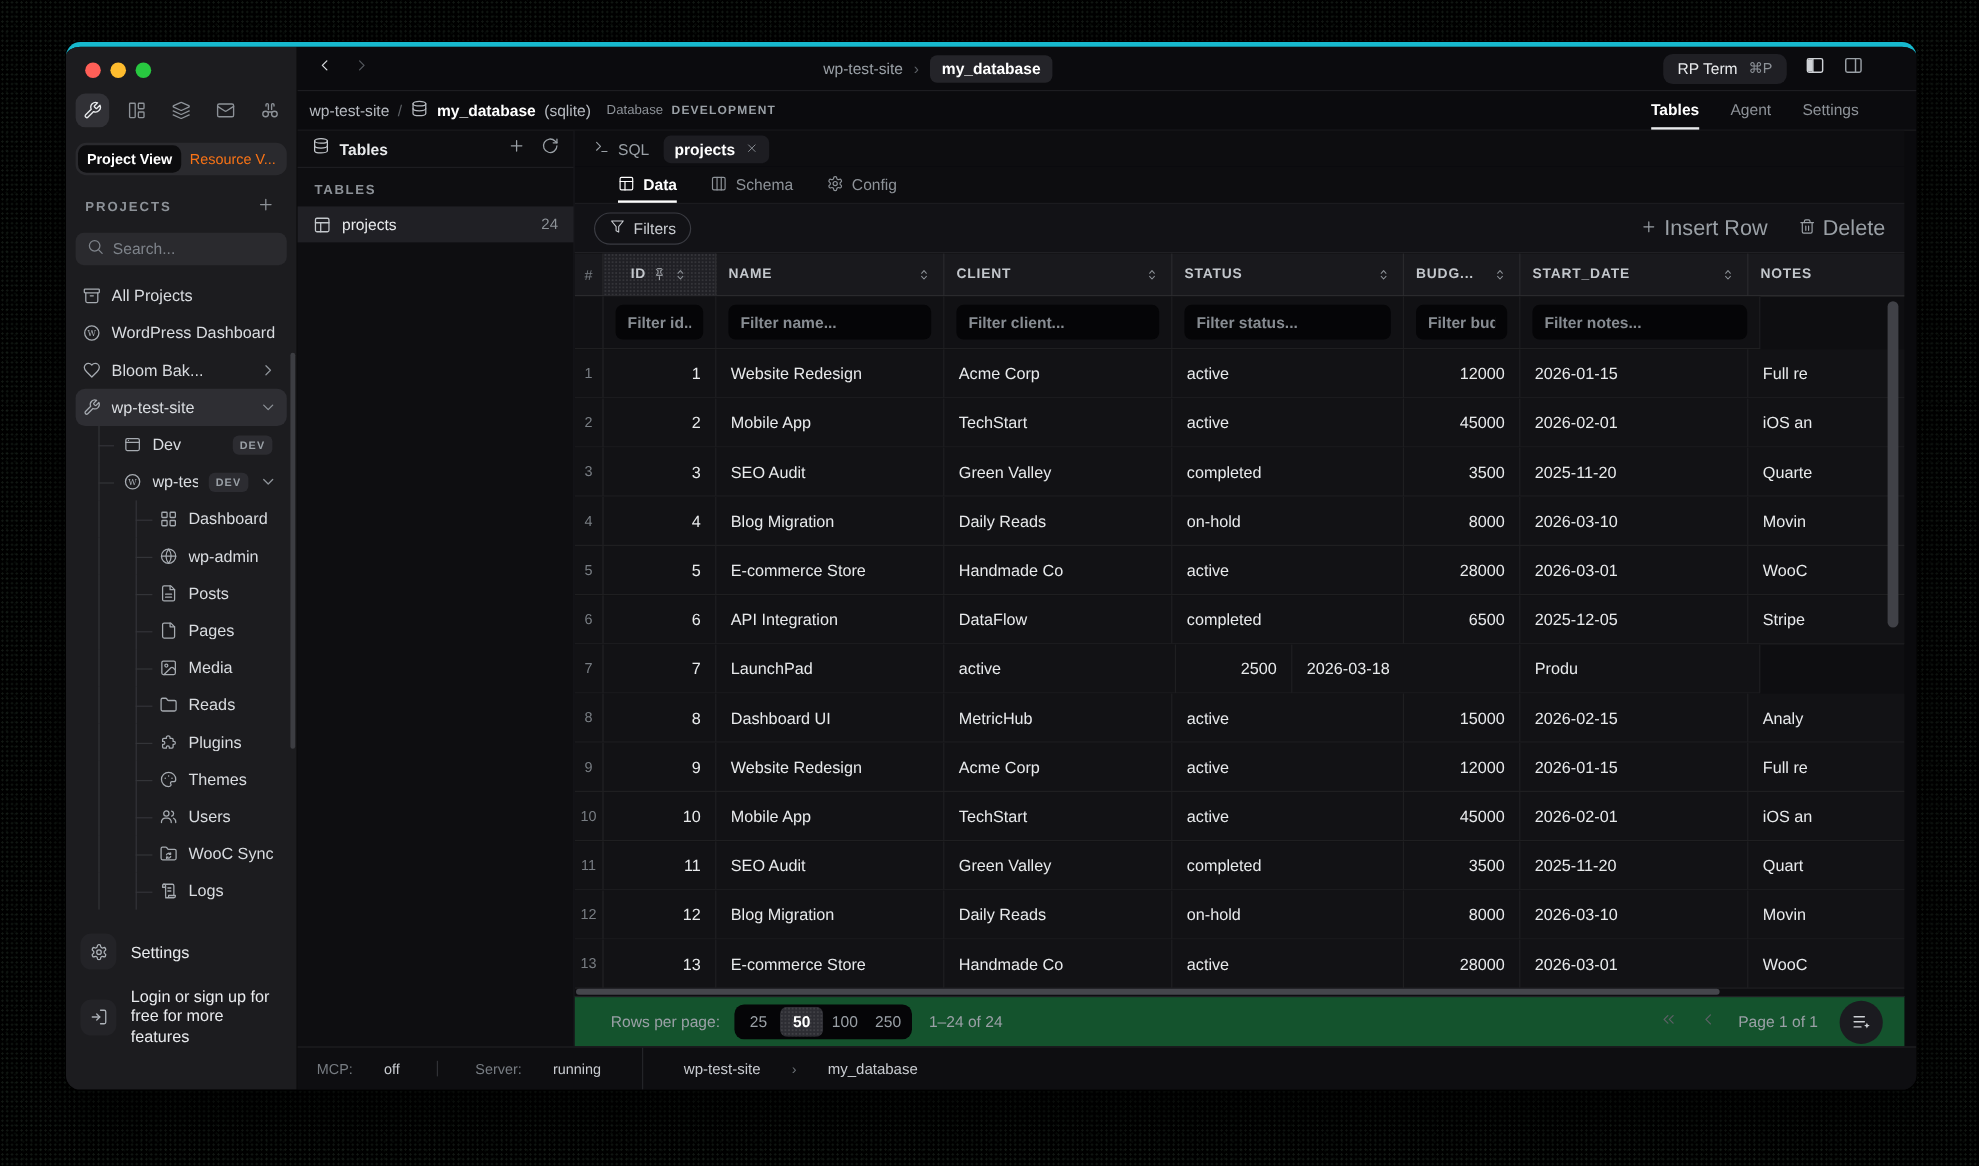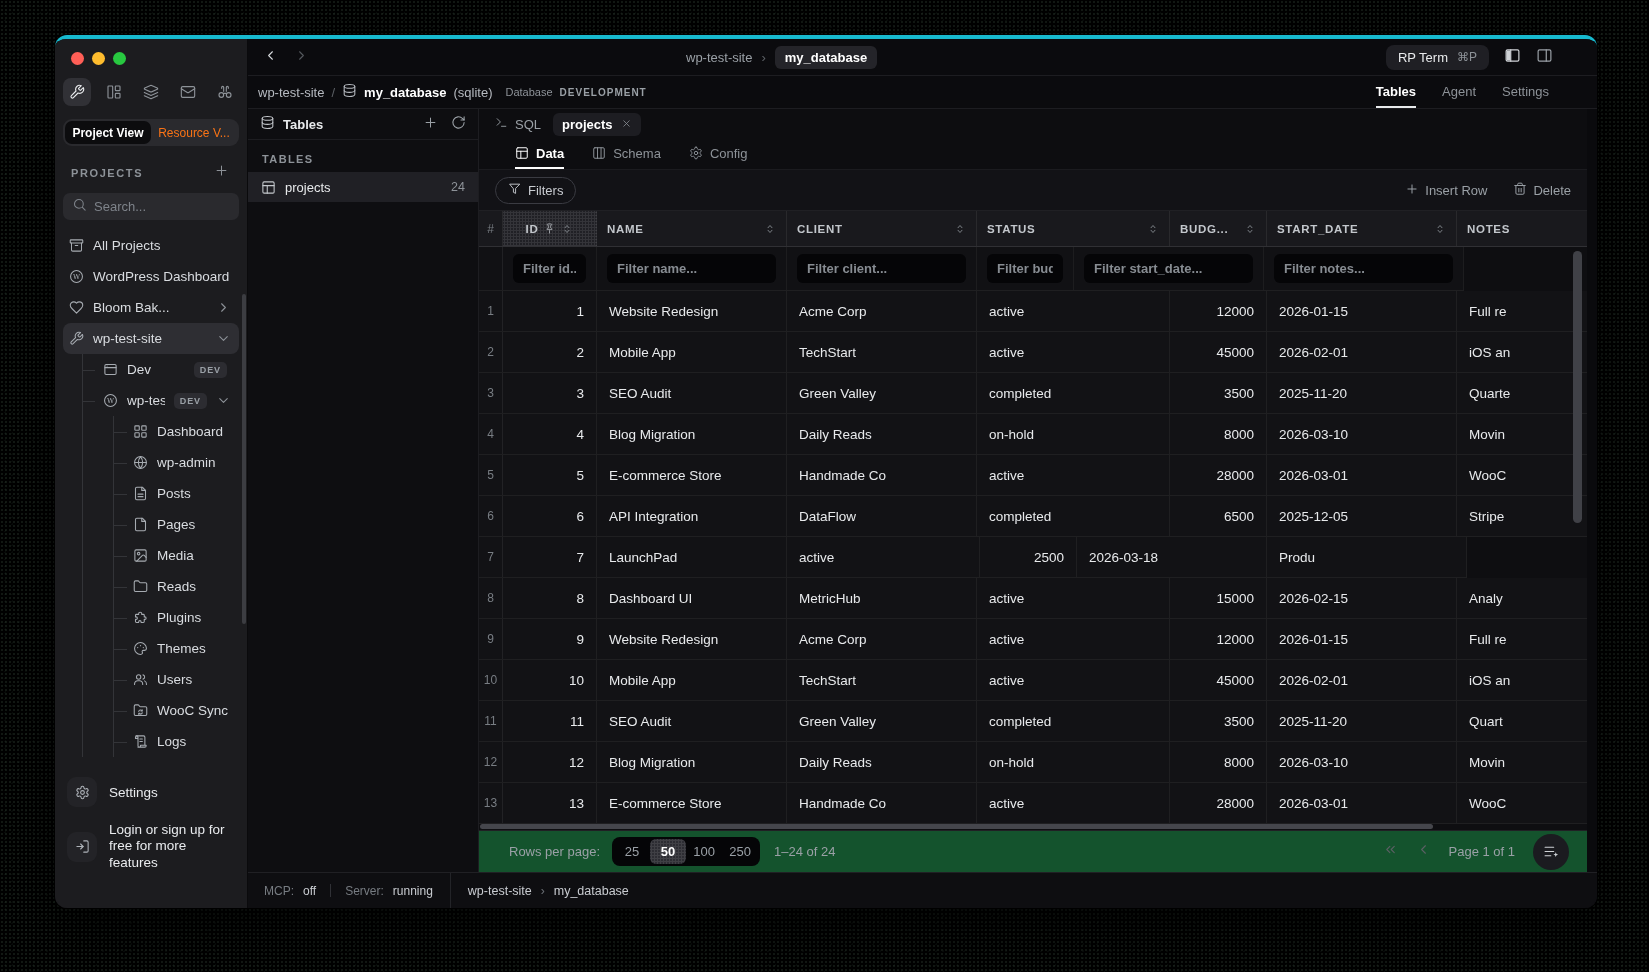--- a/index.html
+++ b/index.html
@@ -97,21 +97,21 @@
 .edtab .closeic{color:#8d9298}
 .edtab .closeic svg{width:11px;height:11px}
 .viewtabrow{height:31px;flex:none;display:flex;gap:28px;padding-left:36px;border-bottom:1px solid #1b1b1f;background:#0d0d10}
 .vtab{display:flex;align-items:center;gap:7px;font-size:13px;color:#8d9298;border-bottom:2px solid transparent;cursor:default}
 .vtab .ic svg{width:14px;height:14px}
 .vtab.active{color:#fff;border-bottom-color:#fff;font-weight:600}
 .toolbar{height:41px;flex:none;display:flex;align-items:center;padding:0 16px;background:#121216;border-bottom:1px solid #202024}
 .filtersbtn{display:flex;align-items:center;gap:7px;height:27px;padding:0 12px;border:1px solid #3a3b42;border-radius:14px;color:#c9ccd1;font-size:13px;background:transparent}
 .filtersbtn .ic svg{width:13px;height:13px}
 .tb-actions{margin-left:auto;display:flex;gap:26px}
-.txtbtn{display:flex;align-items:center;gap:6px;color:#9aa0a6;font-size:13px;background:none;border:none}
+.txtbtn{display:flex;align-items:center;gap:6px;color:#9aa0a6;font-size:18px;background:none;border:none}
 .txtbtn .ic svg{width:14px;height:14px}
 
 .gridwrap{flex:1;position:relative;overflow:hidden;background:#0e0e11;min-height:0}
 .ghead{display:flex;height:36px;background:#19191d;border-bottom:1px solid rgba(255,255,255,.1);width:max-content}
 .gnum{width:24px;flex:none;display:flex;align-items:center;justify-content:center;color:#787d83;font-size:12px;border-right:1px solid rgba(255,255,255,.07)}
 .ghcell{flex:none;display:flex;align-items:center;gap:6px;padding:0 10px;font-size:11.5px;letter-spacing:.7px;font-weight:600;color:#c3c7cc;border-right:1px solid rgba(255,255,255,.07);text-transform:uppercase;white-space:nowrap;overflow:hidden}
 .ghcell .sort{margin-left:auto;color:#8d9298}
 .ghcell .sort svg{width:12px;height:12px}
 .ghcell .pinic{color:#b6bac0}
 .ghcell .pinic svg{width:11px;height:11px}
@@ -136,21 +136,21 @@
 .segopt{min-width:36px;height:25px;display:flex;align-items:center;justify-content:center;color:#9aa0a6;font-size:13px;padding:0 7px;border-radius:6px}
 .segopt.selected{background-color:#2d2d33;color:#fff;font-weight:600}
 .rangelabel{margin-left:14px;color:#9aa0a6;font-size:13px}
 .gf-right{margin-left:auto;display:flex;align-items:center;gap:18px}
 .pagnav{color:#5c6065}
 .pagnav svg{width:15px;height:15px}
 .pagelabel{color:#9aa0a6;font-size:13px}
 .aibtn{width:36px;height:36px;border-radius:50%;background:#1b1b20;display:flex;align-items:center;justify-content:center;color:#cfd2d6;border:none}
 .aibtn svg{width:17px;height:17px}
 
-.statusbar{height:36px;flex:none;background:#0e0e11;border-top:1px solid #202024;display:flex;align-items:center;padding:0 16px;font-size:12px;gap:9px}
+.statusbar{height:36px;flex:none;background:#0e0e11;border-top:1px solid #202024;display:flex;align-items:center;padding:0 16px;font-size:12px;gap:26px}
 .sb-dim{color:#777c82}.sb-val{color:#c9ccd1}
 .sb-pipe{width:1px;height:13px;background:#303136;margin:0 5px}
 .sb-border{width:1px;align-self:stretch;background:#232428;margin:0 8px}
 .sb-site{color:#c9ccd1;font-size:12.5px}
 .sb-sep{color:#6b7076}
 </style>
 </head>
 <body>
 
 <div class="desktop">
@@ -708,25 +708,25 @@
                 <div class="gnum"></div>
                 <div class="gfcell" style="width:94px">
                   <input placeholder="Filter id..." style="">
                 </div>
                 <div class="gfcell" style="width:190px">
                   <input placeholder="Filter name..." style="">
                 </div>
                 <div class="gfcell" style="width:190px">
                   <input placeholder="Filter client..." style="">
                 </div>
+                <div class="gfcell" style="width:193px">
+                  <input placeholder="Filter status..." style="">
+                </div>
                 <div class="gfcell" style="width:97px">
                   <input placeholder="Filter budget..." style="">
-                </div>
-                <div class="gfcell" style="width:190px">
-                  <input placeholder="Filter start_date..." style="">
                 </div>
                 <div class="gfcell" style="width:200px">
                   <input placeholder="Filter notes..." style="">
                 </div>
               </div>
             <div id="grid-rows">
                 <div class="grow">
                   <div class="gnum">1</div>
                   <div class="gcell r" style="width:94px">1</div>
                   <div class="gcell" style="width:190px">Website Redesign</div>

